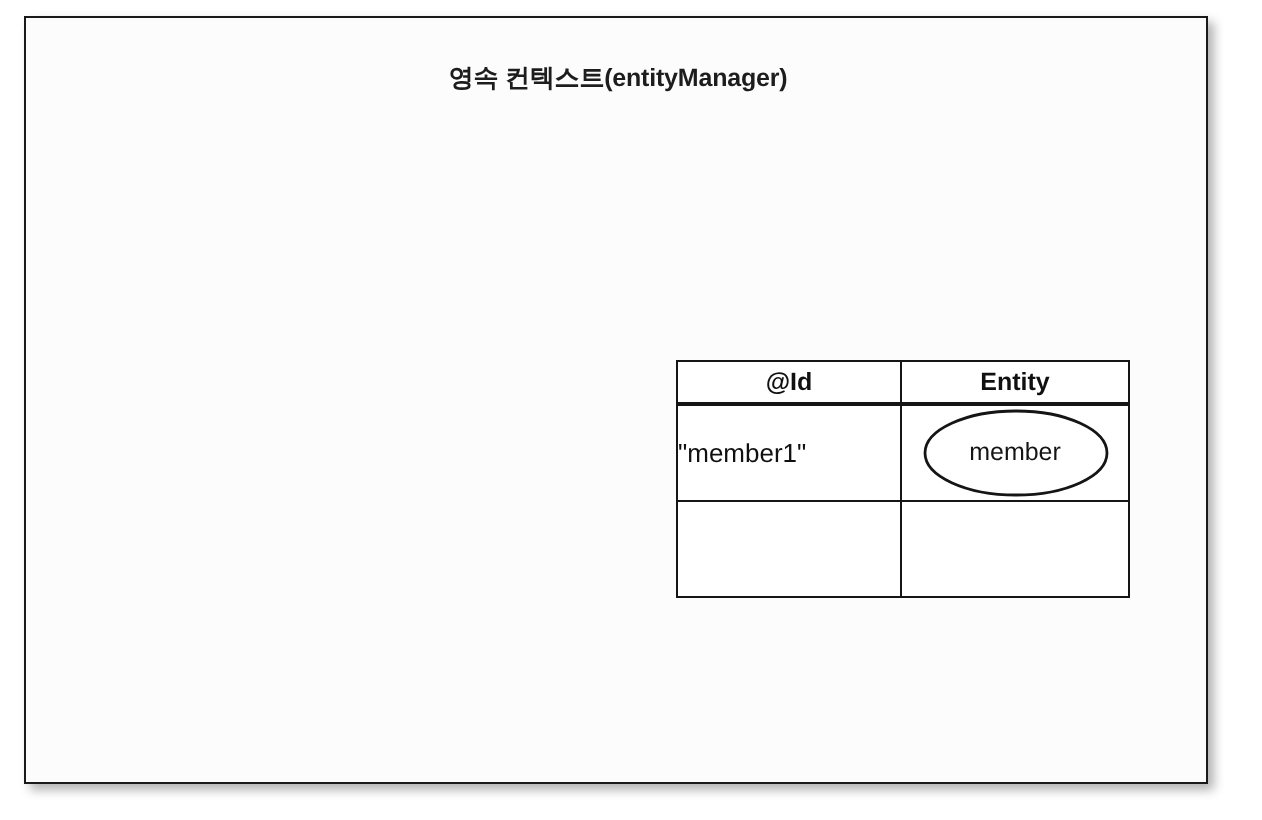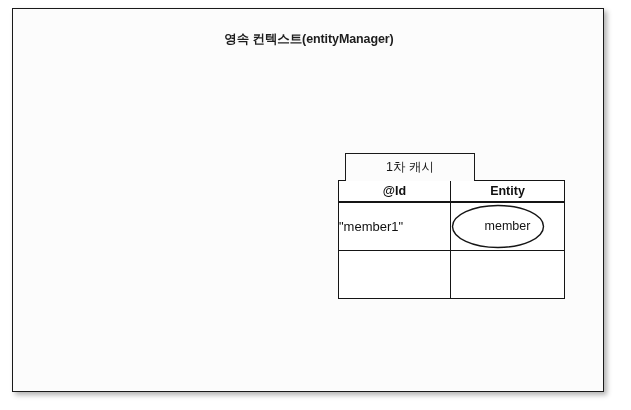--- a/index.html
+++ b/index.html
@@ -122,21 +122,21 @@
     height: 48px;
   }
 
   
   #entity-ellipse-wrap {
     position: relative;
     width: 100%;
     height: 100%;
     display: flex;
     align-items: center;
-    justify-content: flex-start;
+    justify-content: center;
   }
   #entity-ellipse {
     display: block;
   }
   #entity-ellipse-label {
     position: absolute;
     left: 0;
     top: 0;
     width: 100%;
     height: 100%;
@@ -150,23 +150,20 @@
 </style>
 </head>
 <body>
 
 <div id="canvas">
 
   <div id="diagram-frame">
 
     <div id="diagram-title">영속 컨텍스트(entityManager)</div>
 
-    <div id="cache-label-box">
-      <span id="cache-label-text">1차 캐시</span>
-    </div>
 
     <table id="cache-table">
       <colgroup>
         <col class="col-id">
         <col class="col-ent">
       </colgroup>
       <thead>
         <tr>
           <th class="hdr-cell">@Id</th>
           <th class="hdr-cell">Entity</th>

